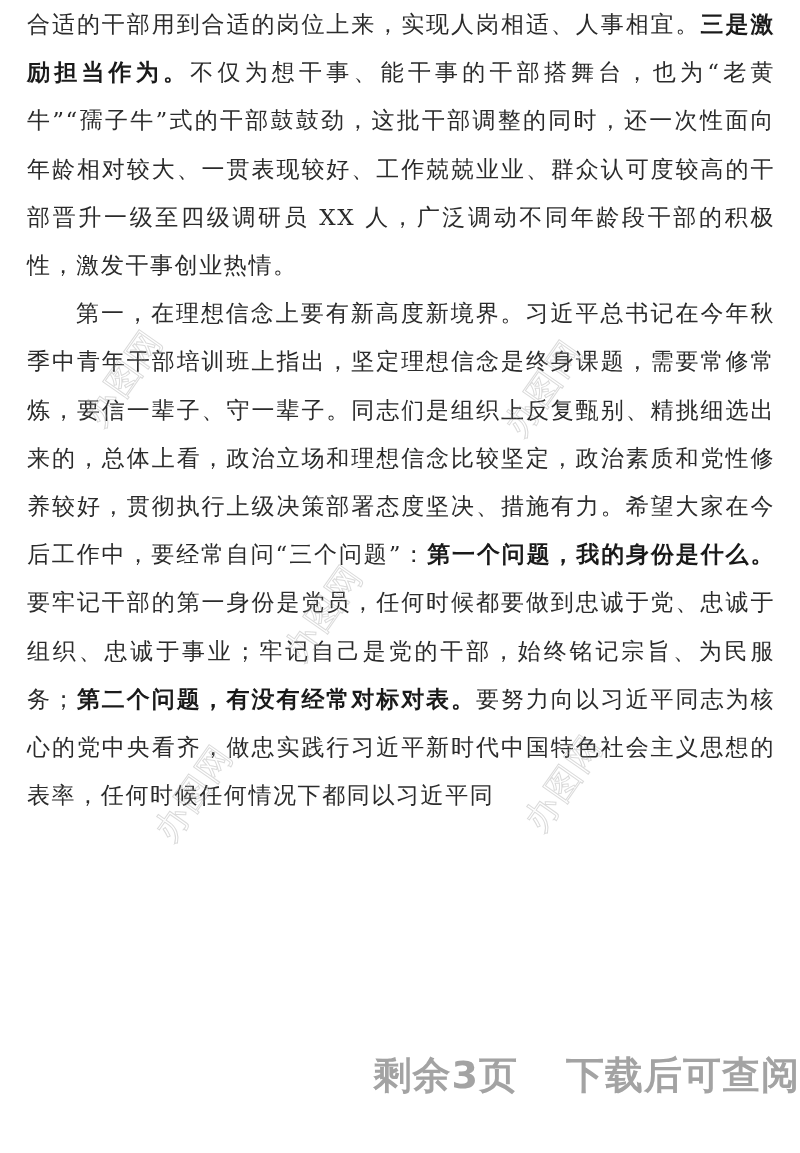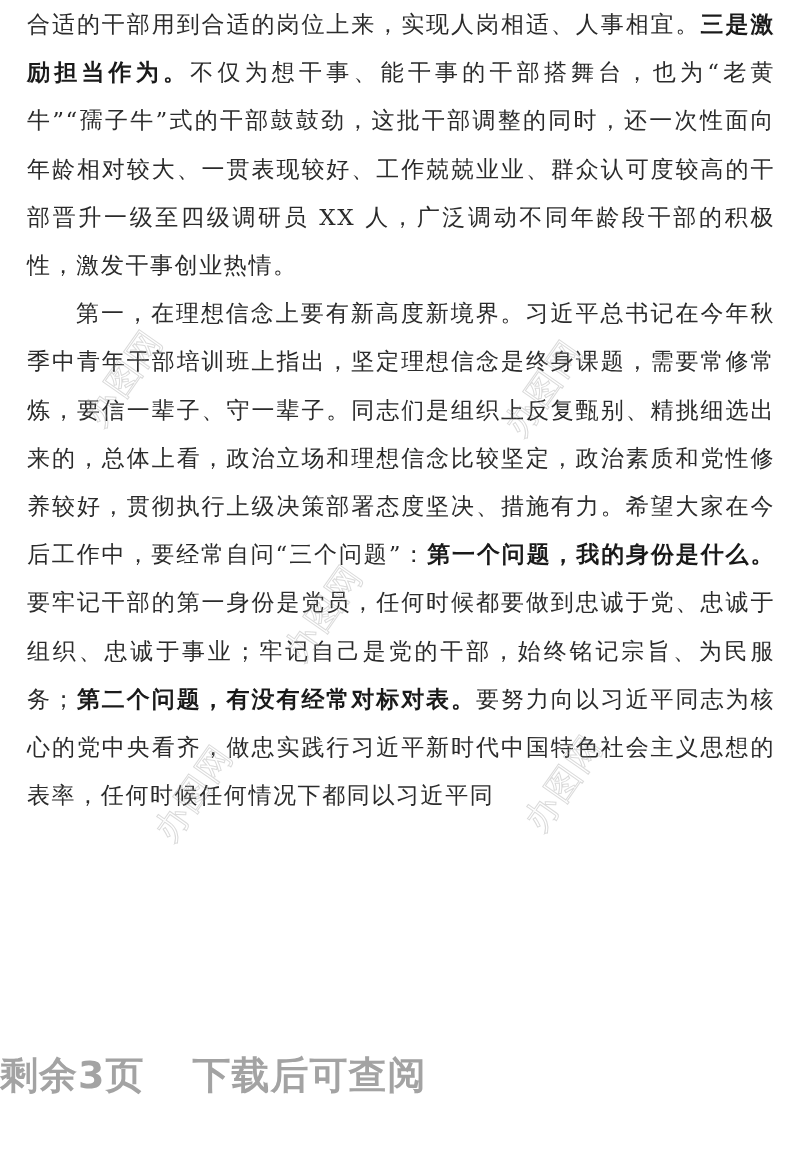--- a/index.html
+++ b/index.html
@@ -56,21 +56,21 @@
       letter-spacing: 2px;
       white-space: nowrap;
       pointer-events: none;
       user-select: none;
     }
     .footer-banner {
       position: absolute;
       left: 0;
       top: 1050px;
       width: 800px;
-      text-align: left;
+      text-align: right;
       font-family: "DejaVu Sans", "Liberation Sans", sans-serif;
       font-weight: bold;
       font-size: 38px;
       color: #a3a3a3;
       letter-spacing: 1px;
     }
     .footer-banner .gap {
       display: inline-block;
       width: 48px;
     }

